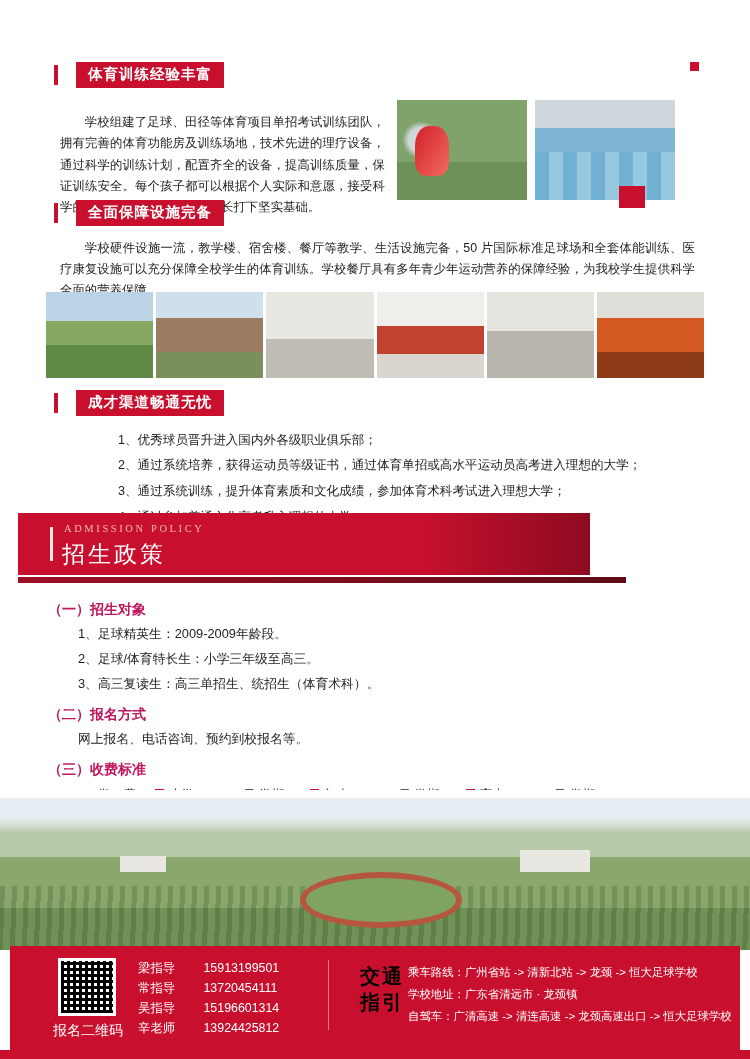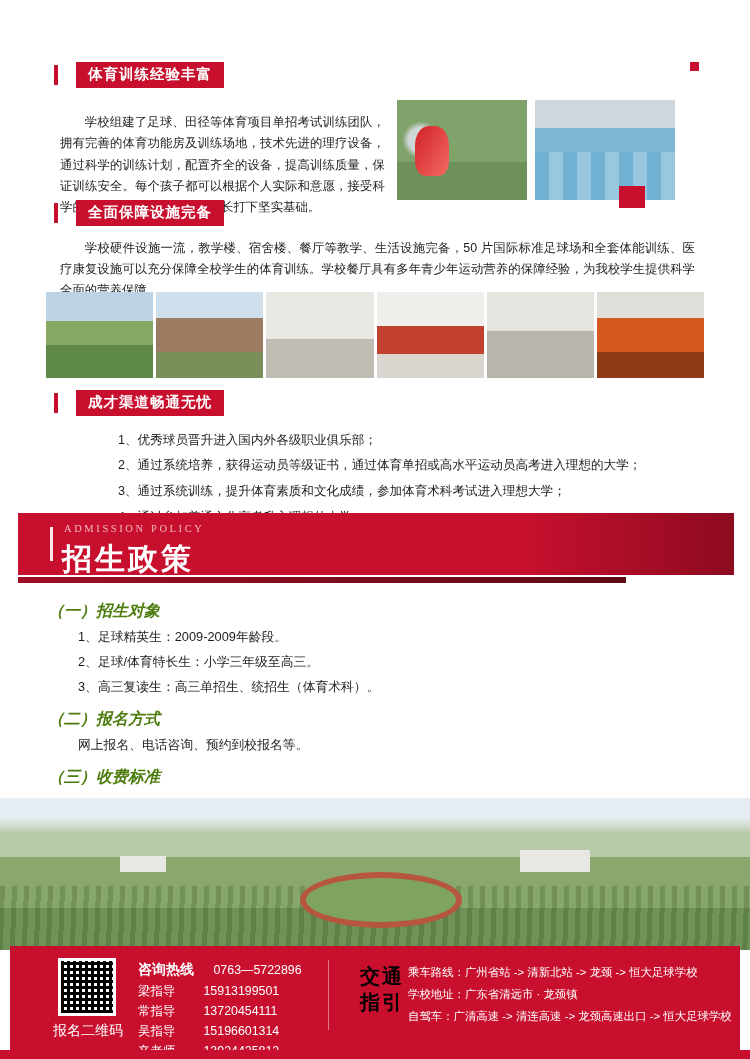--- a/index.html
+++ b/index.html
@@ -97,44 +97,44 @@
   .block3{position:absolute;left:60px;top:390px;width:640px;}
   .b3-list{margin-top:12px;}
   .b3-list li{
     font-size:12.6px;line-height:2.05;list-style:none;
     color:#1d1d1b;
     margin-left:18px;
   }
 
   
   .banner{
-    position:absolute;left:18px;top:513px;width:716px;height:62px;
+    position:absolute;left:18px;top:513px;width:572px;height:62px;
     background:linear-gradient(90deg,#c8102e 0%,#c8102e 70%,#8d0b20 100%);
   }
   .banner:after{
     content:"";position:absolute;right:-0px;top:0;width:0;height:0;
     border-left:0 solid transparent;
   }
   .banner-en{
     position:absolute;left:46px;top:10px;color:#f3b8bf;
     font-size:10.5px;letter-spacing:2.6px;font-family:"Liberation Serif",serif;
   }
   .banner-cn{
-    position:absolute;left:44px;top:26px;color:#fff;font-size:30px;
-    font-weight:bold;letter-spacing:3px;
+    position:absolute;left:44px;top:26px;color:#fff;font-size:23px;
+    font-weight:normal;letter-spacing:3px;
   }
   .banner-tick{position:absolute;left:32px;top:14px;width:3px;height:34px;background:#fff;opacity:.9;}
   .banner-under{
     position:absolute;left:18px;top:577px;width:608px;height:6px;
     background:linear-gradient(90deg,#9e0f24 0%,#5f0a16 100%);
   }
 
   
   .policy{position:absolute;left:48px;top:592px;width:660px;}
-  .p-h{font-size:16px;font-weight:bold;margin:9px 0 3px 0;color:#4d7c0f;font-style:italic;}
+  .p-h{font-size:14px;font-weight:bold;margin:9px 0 3px 0;color:#be185d;}
   .p-li{font-size:12.8px;line-height:1.95;margin-left:30px;color:#1d1d1b;}
   .p-plain{font-size:12.8px;line-height:1.95;margin-left:30px;color:#1d1d1b;}
   .tag{
     display:inline-block;background:#c8102e;width:9px;height:9px;
     margin:0 5px 0 2px;vertical-align:1px;
   }
   .fee-line{font-size:12.8px;line-height:2.05;margin-left:30px;}
   .fee-line .seg{margin-right:20px;white-space:nowrap;}
 
   
@@ -295,24 +295,20 @@
 
   <div class="footer">
 
     <div class="qr">
       <div class="qr-inner"></div>
     </div>
     <div class="qr-cap">报名二维码</div>
 
     <div class="hot">
       <div>
-        <span class="big">咨询热线</span>
-        <span style="margin-left:16px">0763—5722896</span>
-      </div>
-      <div>
         <span class="lab">梁指导</span>
         <span>15913199501</span>
       </div>
       <div>
         <span class="lab">常指导</span>
         <span>13720454111</span>
       </div>
       <div>
         <span class="lab">吴指导</span>
         <span>15196601314</span>

